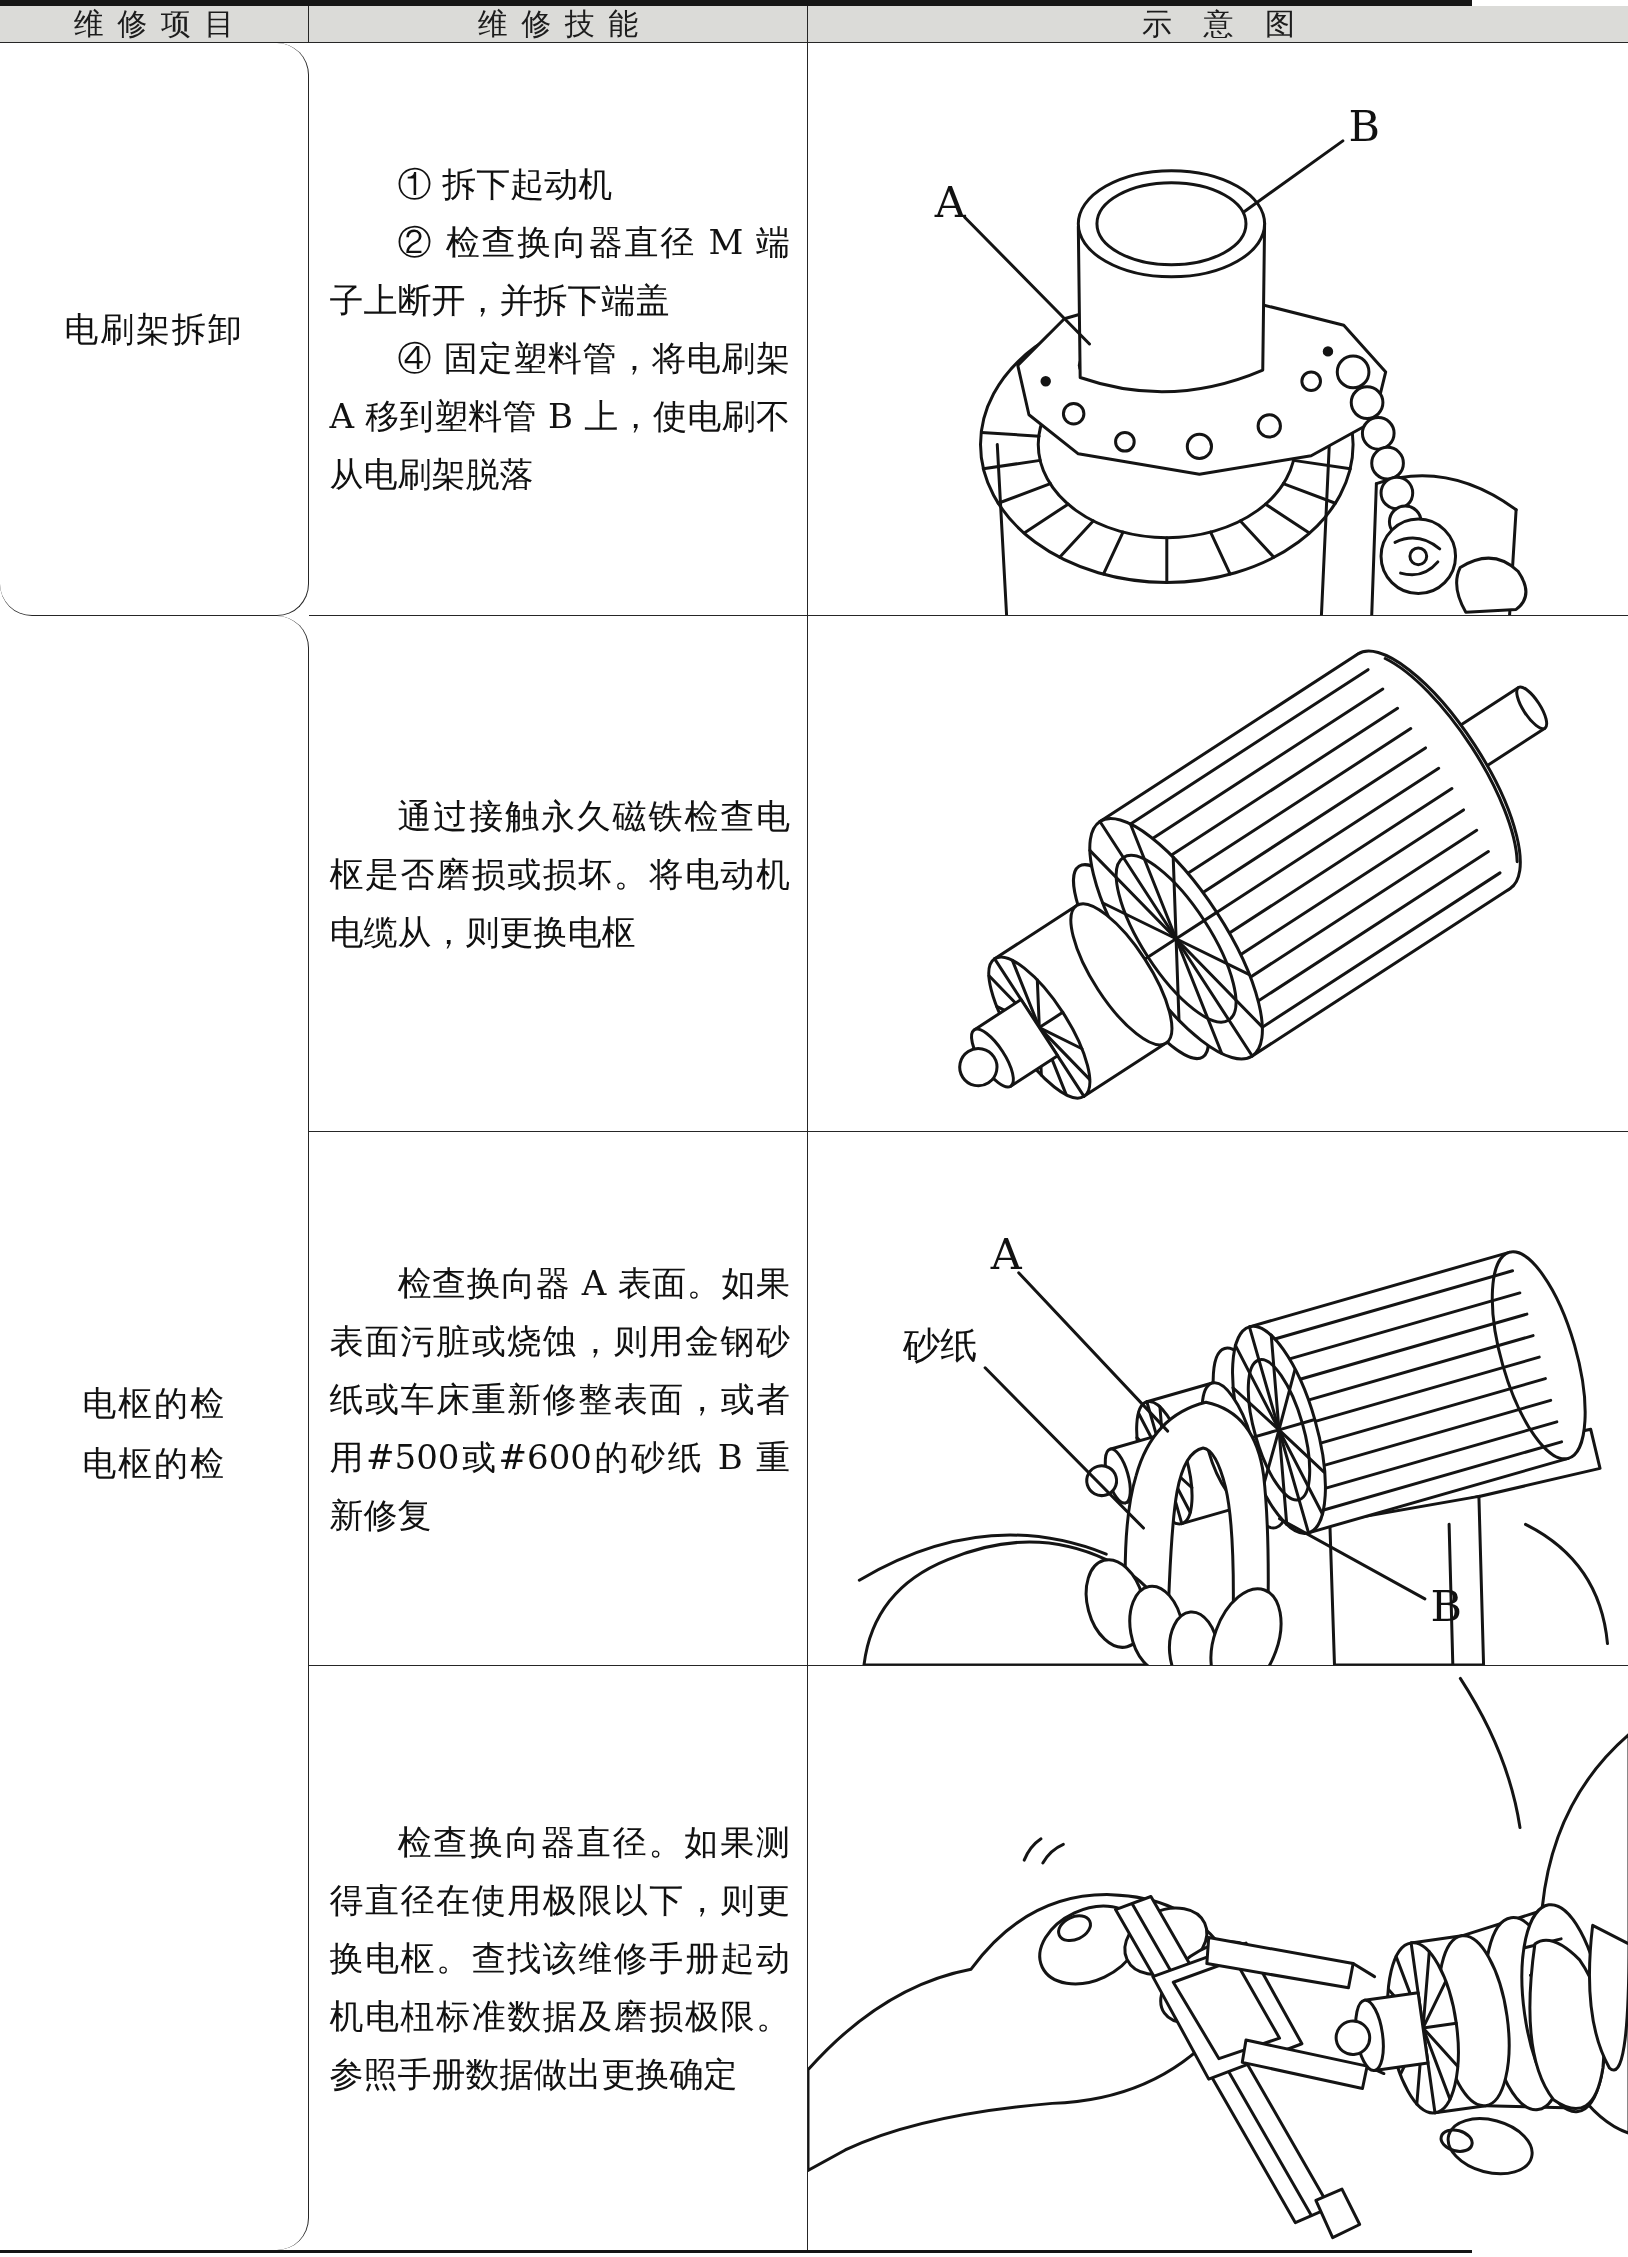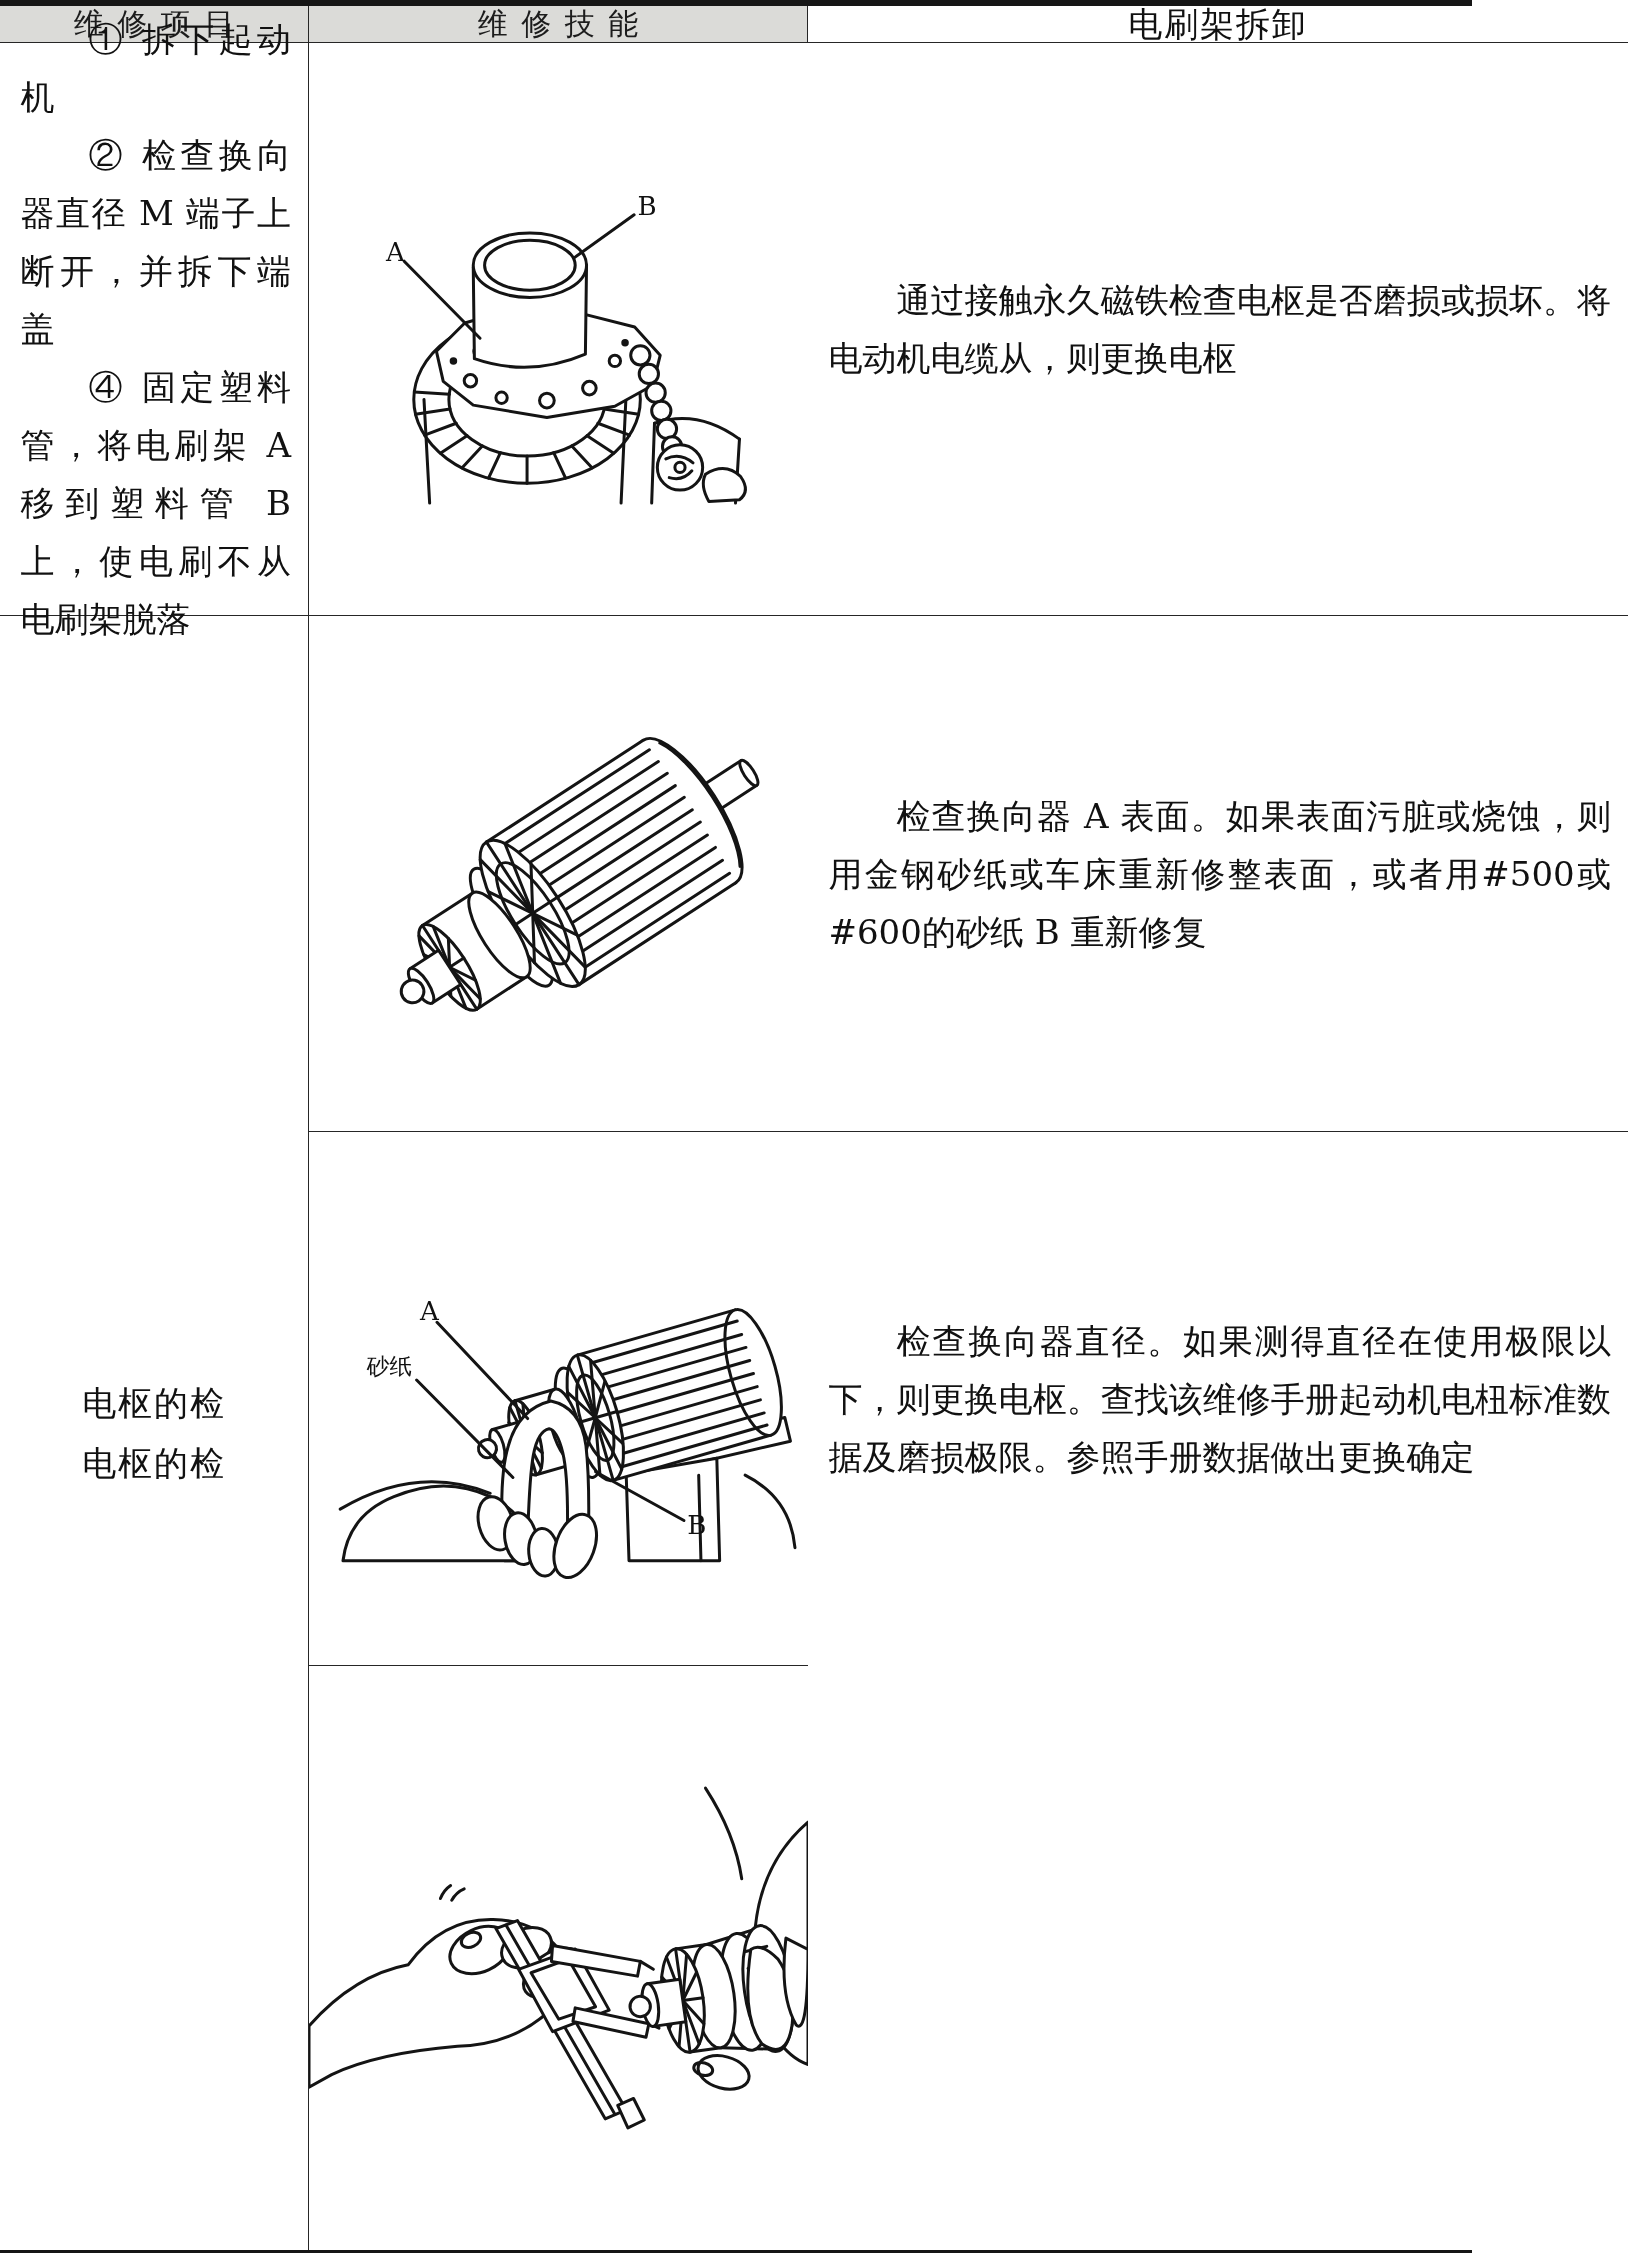--- a/index.html
+++ b/index.html
@@ -10,38 +10,39 @@
        display:grid;grid-template-columns:309px 499px 821px;
        grid-template-rows:37px 573px 516px 534px 584px;background:#fff;}
   .cell{box-sizing:border-box;min-width:0;min-height:0;}
   .vline{border-right:1.9px solid #262626;}
   .hline{border-bottom:1.9px solid #262626;}
   .hdr{background:#dbdbd8;display:flex;align-items:center;justify-content:center;
        font-family:"Liberation Sans", sans-serif;font-size:30px;color:#1c1c1c;
        letter-spacing:.45em;text-indent:.45em;border-bottom:1.9px solid #262626;}
   .hdr.wide{letter-spacing:1.05em;text-indent:1.05em;}
   .itemcell{display:flex;flex-direction:column;align-items:center;justify-content:center;
-            font-size:34px;line-height:60px;letter-spacing:1.9px;}
+            font-size:34px;line-height:60px;letter-spacing:1.9px;border-radius:32px;}
   .skillcell{display:flex;flex-direction:column;justify-content:center;
              padding:0 17px 0 20.5px;font-size:34px;line-height:58px;text-align:justify;}
   .skillcell .para{text-indent:2em;}
   .diagcell{display:flex;align-items:center;justify-content:center;overflow:hidden;}
   .diagcell svg{display:block;}
   svg *{vector-effect:non-scaling-stroke;}
   .lbl{font-family:"DejaVu Serif", serif;font-size:46px;fill:#111;}
   .lblzh{font-family:"DejaVu Serif", serif;font-size:40px;fill:#111;}
 </style>
 </head>
 <body>
 
 <div class="page">
   <div class="tbl">
 
     <div class="cell hdr vline">维修项目</div>
     <div class="cell hdr vline">维修技能</div>
+    <div class="cell hdr wide">示意图</div>
 
     <div class="cell itemcell vline hline">
       <span>电刷架拆卸</span>
     </div>
     <div class="cell skillcell vline hline">
       <div class="para">① 拆下起动机</div>
       <div class="para">② 检查换向器直径 M 端子上断开，并拆下端盖</div>
       <div class="para">④ 固定塑料管，将电刷架 A 移到塑料管 B 上，使电刷不从电刷架脱落</div>
     </div>
     <div class="cell diagcell hline">

